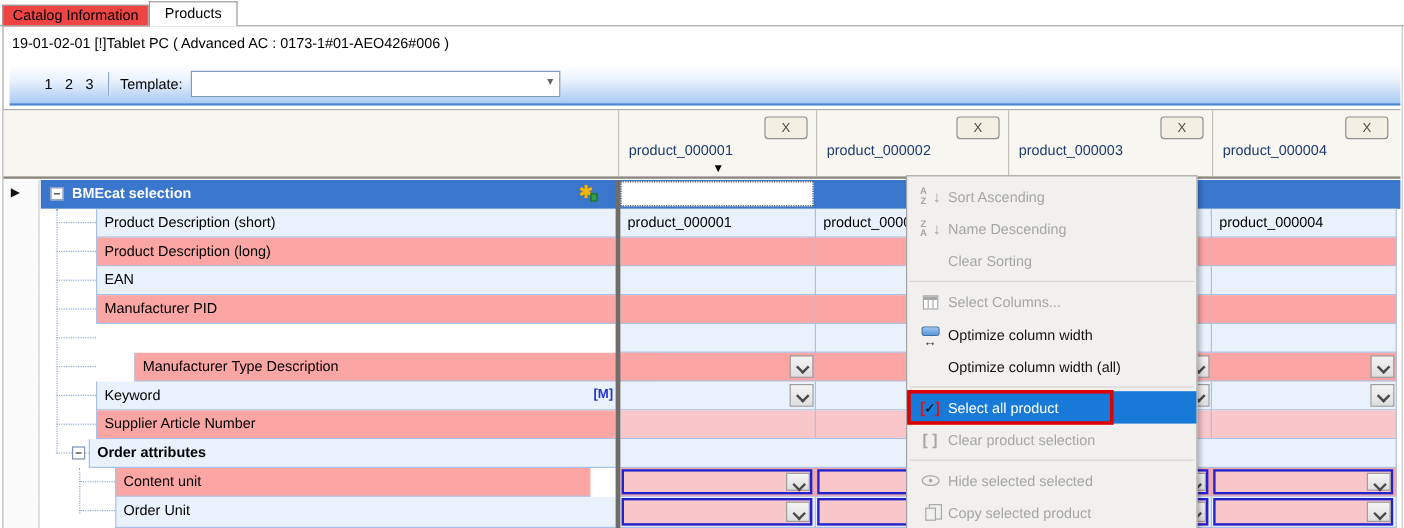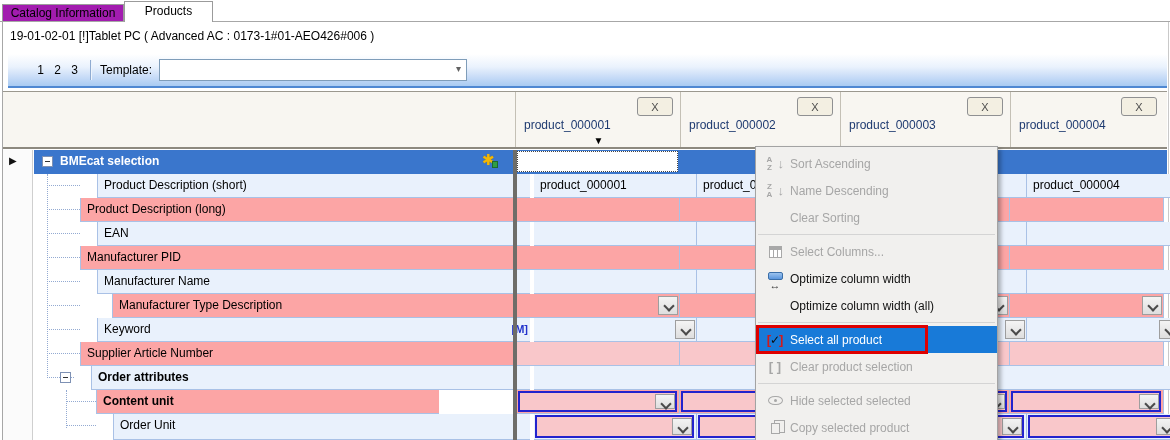--- a/index.html
+++ b/index.html
@@ -3,22 +3,22 @@
 <meta charset="utf-8">
 <style>
   * { margin:0; padding:0; box-sizing:border-box; }
   html,body { background:#fff; }
   body { font-family:"Liberation Sans","DejaVu Sans",sans-serif; font-size:12px; color:#000; }
   #app { position:relative; width:1170px; height:440px; overflow:hidden; background:#fff; }
 
   
   .tabline { position:absolute; left:0; top:21px; width:100%; height:1px; background:#a7a7a7; z-index:1; }
   .tab { position:absolute; border:1px solid #9b9b9b; border-bottom:none; text-align:center; cursor:default; }
-  .tab-inactive { left:2px; top:4px; width:122px; height:18px; background:#a21caf; line-height:16px; z-index:0; }
-  .tab-active   { left:124px; top:1px; width:89px; height:21px; background:#fff; line-height:19px; z-index:2; }
+  .tab-inactive { left:2px; top:4px; width:122px; height:18px; background:#ef4444; line-height:16px; z-index:0; }
+  .tab-active   { left:124px; top:1px; width:74px; height:21px; background:#fff; line-height:19px; z-index:2; }
   .panel-left  { position:absolute; left:2px; top:21px; bottom:0; width:1px; background:#a7a7a7; }
   .panel-right { position:absolute; right:1px; top:21px; bottom:0; width:1px; background:#c9c9c9; }
 
   
   .doc-title { position:absolute; left:10px; top:29px; color:#000; white-space:nowrap; }
 
   
   .toolbar { position:absolute; left:8px; right:3px; top:54px; height:34px;
     background:linear-gradient(180deg,#ffffff 0%,#eaf2fd 40%,#c8dcf7 72%,#a9cbf2 100%);
     border-bottom:2px solid #4f88d2; display:flex; align-items:center; padding-left:24px; }
@@ -40,21 +40,21 @@
   
   .row { position:absolute; left:3px; right:3px; height:24px; }
   .ind { position:absolute; left:0; top:0; bottom:0; width:30px; background:#fbfbfb; border-right:1px solid #cfcfcf; }
   .ind .ptr { position:absolute; left:6px; top:5px; font-size:10px; color:#111; }
   .treezone { position:absolute; top:0; bottom:0; background:#fff; }
   .stub { position:absolute; border-top:1px dotted #93aad2; }
   .spine { position:absolute; width:1px; border-left:1px dotted #93aad2; z-index:1; }
   .lblcell { position:absolute; top:0; bottom:0; border-left:1px solid #a9c1e6; border-bottom:1px solid #a9c1e6; padding-left:6px; line-height:23px; white-space:nowrap; overflow:hidden; }
   .cell { position:absolute; top:0; bottom:0; border-right:1px solid #a9c1e6; border-bottom:1px solid #a9c1e6; line-height:23px; white-space:nowrap; overflow:hidden; }
   .cell .val { padding-left:6px; }
-  .bg-alt { background:#e9f1fc;margin-left:17px; }
+  .bg-alt { background:#e9f1fc; }
   .bg-w { background:#fca5a5; }
   .bg-req { background:#f9c7ca; }
   .grprow0 { position:absolute; top:0; bottom:0; background:#3a76cc; }
   .grp0-label { position:absolute; left:57px; top:0; line-height:23px; color:#fff; font-weight:bold; }
   .grp1-label { font-weight:bold; }
   .expander { position:absolute; width:11px; height:11px; top:6px; background:#fff; border:1px solid #7e91b4; z-index:2; }
   .expander::after { content:""; position:absolute; left:2px; top:4px; width:5px; height:1px; background:#333; }
   .focuscell { position:absolute; top:1px; height:21px; background:#fff; border:1px dotted #444; }
   .thick-sep { position:absolute; left:513px; top:150px; bottom:0; width:4px; background:#6e6d69; z-index:3; }
   .mflag { position:absolute; right:2px; top:0; line-height:23px; color:#2233cc; font-weight:bold; font-size:11px; }
@@ -193,21 +193,20 @@
         <div class="lblcell bg-w" style="left: 77px; width: 433px;"><span>Manufacturer PID</span></div>
         <div class="cell bg-w" style="left: 514px; width: 163px;"></div>
         <div class="cell bg-w" style="left: 677px; width: 160px;"></div>
         <div class="cell bg-w" style="left: 837px; width: 170px;"></div>
         <div class="cell bg-w" style="left: 1007px; width: 154px;"></div>
       </div>
       <div class="row" style="top: 270px; height: 24px;">
         <div class="ind"></div>
         <div class="treezone" style="left: 31px; width: 46px;"></div>
         <div class="stub" style="left: 44px; width: 33px; top: 11px;"></div>
-        <div class="lblcell bg-alt" style="left: 77px; width: 433px;"><span>Manufacturer Name</span></div>
         <div class="cell bg-alt" style="left: 514px; width: 163px;"></div>
         <div class="cell bg-alt" style="left: 677px; width: 160px;"></div>
         <div class="cell bg-alt" style="left: 837px; width: 170px;"></div>
         <div class="cell bg-alt" style="left: 1007px; width: 154px;"></div>
       </div>
       <div class="row" style="top: 294px; height: 24px;">
         <div class="ind"></div>
         <div class="treezone" style="left: 31px; width: 46px;"></div>
         <div class="stub" style="left: 44px; width: 33px; top: 11px;"></div>
         <div class="lblcell bg-w" style="left: 77px; width: 433px; margin-left: 32px;"><span>Manufacturer Type Description</span><span class="mflag">[M]</span></div>
@@ -257,21 +256,21 @@
         <div class="treezone" style="left: 31px; width: 40px;"></div>
         <div class="stub" style="left: 44px; width: 27px; top: 11px;"></div>
         <div class="lblcell bg-alt" style="left: 71px; width: 439px;"><span class="grp1-label">Order attributes</span></div>
         <div class="expander" style="left: 57px;"></div>
         <div class="cell bg-alt" style="left: 514px; width: 647px;"></div>
       </div>
       <div class="row" style="top: 390px; height: 24px;">
         <div class="ind"></div>
         <div class="treezone" style="left: 31px; width: 62px;"></div>
         <div class="stub" style="left: 63px; width: 30px; top: 11px;"></div>
-        <div class="lblcell bg-w" style="left: 93px; width: 343px; font-weight: bold;"><span>Content unit</span></div>
+        <div class="lblcell bg-w" style="left: 93px; width: 396px;"><span>Content unit</span></div>
         <div class="cell bg-w" style="left: 514px; width: 163px;">
           <div class="editbox">
             <span class="chev"></span>
           </div>
         </div>
         <div class="cell bg-w" style="left: 677px; width: 160px;">
           <div class="editbox">
             <span class="chev"></span>
           </div>
         </div>

